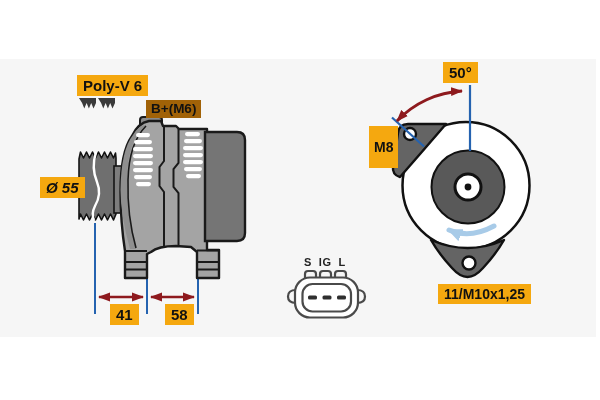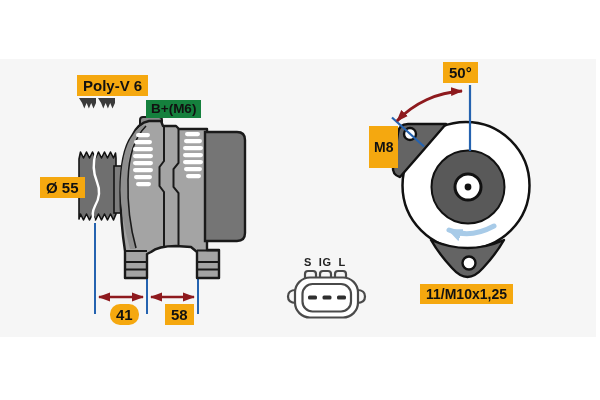--- a/index.html
+++ b/index.html
@@ -5,21 +5,21 @@
   html,body{margin:0;padding:0;background:#fff;}
   #stage{
     position:relative;width:596px;height:400px;background:#fff;overflow:hidden;
     font-family:"Liberation Sans",sans-serif;
   }
   #stage svg{position:absolute;left:0;top:0;}
   .tag{
     position:absolute;background:#f5a80f;color:#111;font-weight:bold;
     font-size:15px;line-height:1;padding:3px 6px;white-space:nowrap;
   }
-  .tag.blue{background:#15803d;}
+  .tag.blue{background:#a16207;}
   .tag.center{text-align:center;}
   .pin-row{
     position:absolute;left:304px;top:256px;display:flex;gap:7px;
     font-size:11px;font-weight:bold;color:#222;letter-spacing:.5px;
   }
 </style>
 </head>
 <body>
 
 <div id="stage">
@@ -153,31 +153,31 @@
         <rect x="322.5" y="295.5" width="9" height="4" rx="1.5"></rect>
         <rect x="337" y="295.5" width="9" height="4" rx="1.5"></rect>
       </g>
     </g>
   </svg>
 
   <div class="tag" style="left:77px;top:75px;">Poly-V 6</div>
 
   <div class="tag blue" style="left:146px;top:100px;font-size:13.5px;padding:2px 5px;">B+(M6)</div>
 
-  <div class="tag" style="left:40px;top:177px;">Ø 55</div>
+  <div class="tag" style="left:40px;top:177px;font-style:italic;">Ø 55</div>
 
-  <div class="tag center" style="left:110px;top:304px;min-width:14px;border-radius:10px;">41</div>
+  <div class="tag center" style="left:110px;top:304px;min-width:14px;">41</div>
 
   <div class="tag center" style="left:165px;top:304px;min-width:14px;">58</div>
 
   <div class="tag" style="left:427px;top:62px;margin-left:16px;">50°</div>
 
   <div class="tag" style="left:369px;top:126px;font-size:14px;padding:14px 5px;">M8</div>
 
-  <div class="tag" style="left:420px;top:284px;font-size:14px;">11/M10x1,25</div>
+  <div class="tag" style="left:438px;top:284px;font-size:14px;">11/M10x1,25</div>
 
   <div class="pin-row">
     <span>S</span>
     <span>IG</span>
     <span>L</span>
   </div>
 
 </div>
 
 </body></html>

